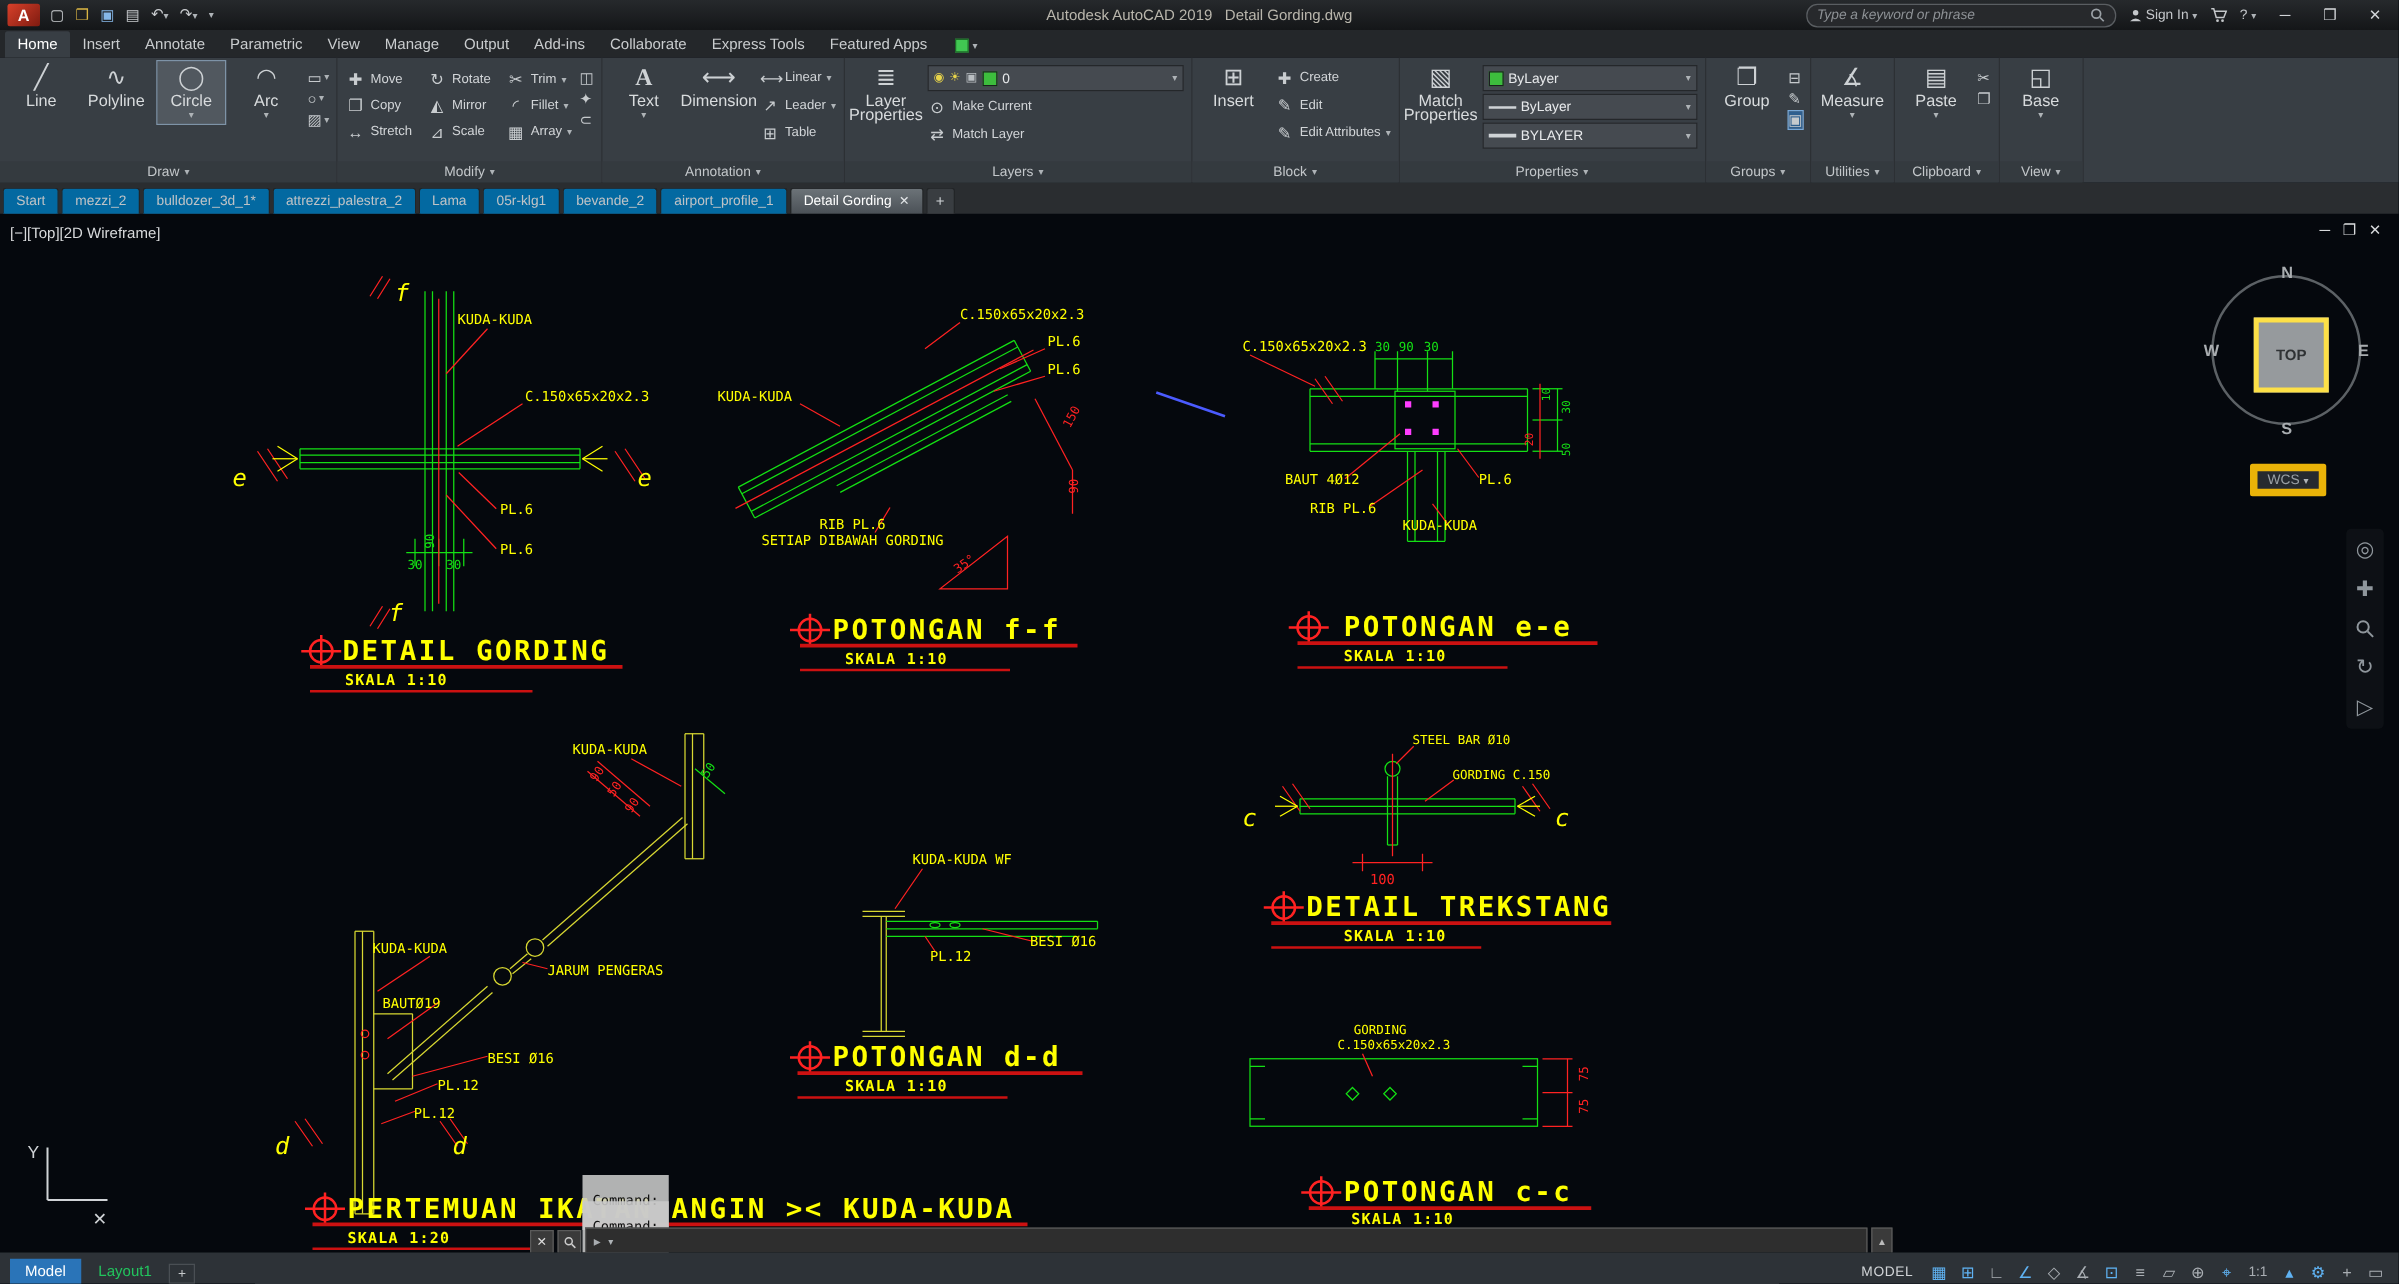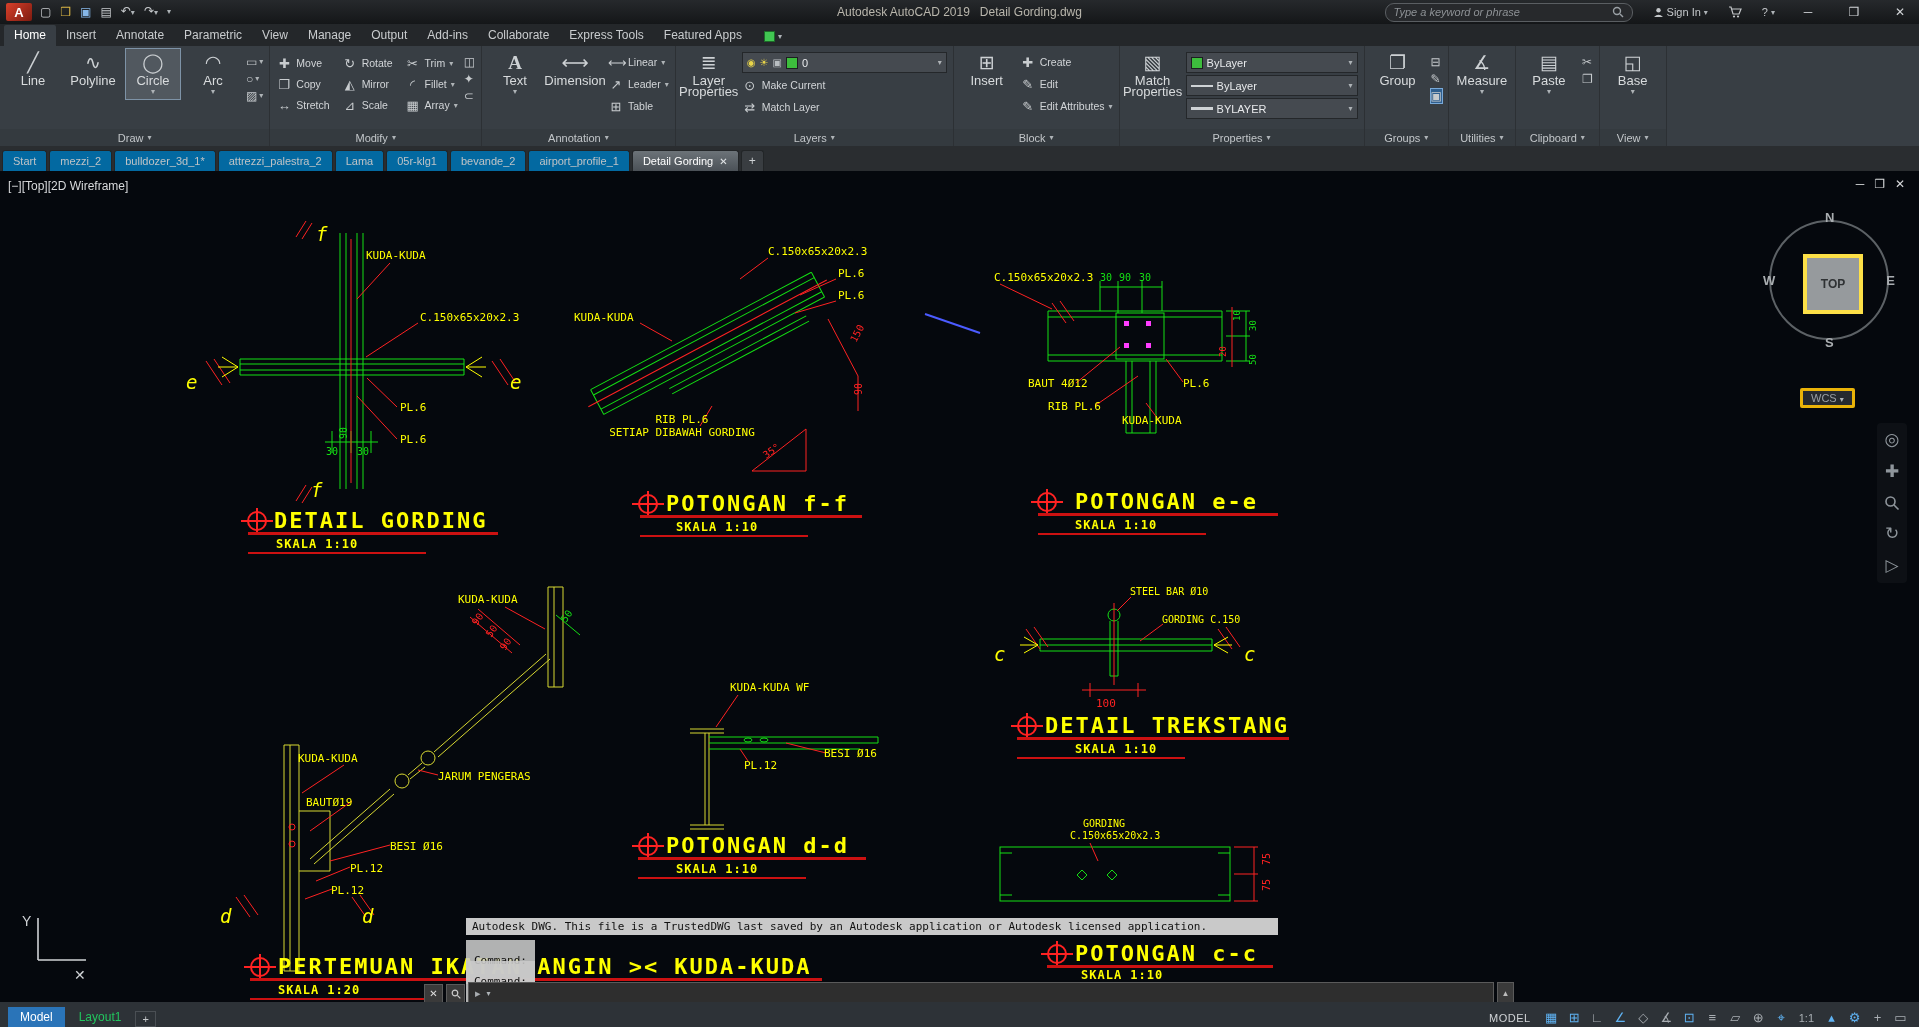--- a/index.html
+++ b/index.html
@@ -3,21 +3,21 @@
 <meta charset="utf-8">
 <style>
   html,body{width:1919px;height:1027px;margin:0;overflow:hidden}
   body{position:relative;background:#05080d;font-family:"Liberation Sans",sans-serif;font-size:12px;color:#d4d7da}
   
   #titlebar{position:absolute;top:0;left:0;right:0;height:24px;background:linear-gradient(#26292c,#141618);display:flex;align-items:center;padding:0 6px;gap:8px;z-index:50}
   #app-logo{width:26px;height:18px;background:linear-gradient(135deg,#d8402a,#7e1b10);color:#fff;font-weight:bold;font-size:13px;display:flex;align-items:center;justify-content:center;border-radius:2px}
   .qat{display:flex;gap:9px;color:#c8cbce;font-size:12px;align-items:center}
   .qi{line-height:14px}
   #tb-title{position:absolute;left:50%;transform:translateX(-50%);color:#b9b6ac;font-size:12px;white-space:pre}
-  #tb-right{margin-left:auto;display:flex;align-items:center;gap:20px}
+  #tb-right{margin-left:auto;display:flex;align-items:center;gap:10px}
   #search-box{display:flex;align-items:center;gap:6px;width:230px;height:17px;background:#27292c;border:1px solid #5a5e62;border-radius:9px;padding:0 8px;color:#8e9296;font-style:italic;font-size:11px}
   #search-box span{flex:1;white-space:nowrap;overflow:hidden}
   .tb-ic{display:flex;align-items:center;gap:3px;color:#c4c7ca;font-size:11px}
   .winbtn{width:26px;text-align:center;color:#d2d5d8;font-size:12px}
   
   #tabrow{position:absolute;top:24px;left:0;right:0;height:22px;background:#24272a;display:flex;align-items:flex-end;padding:0 4px;z-index:49}
   .rtab{padding:3px 10px 4px;font-size:12px;color:#c9ccce}
   .rtab.active{background:#383e44;color:#fff;border-radius:2px 2px 0 0}
   .tabrow-extra{display:flex;align-items:center;gap:3px;margin-left:12px;padding-bottom:4px}
   .led{width:9px;height:9px;background:#41c752;border:1px solid #1d6b28;display:inline-block}
@@ -53,21 +53,21 @@
   #canvas{position:absolute;top:171px;left:0;width:1919px;height:831px;background:#05080d;overflow:hidden}
   #vplabel{position:absolute;top:8px;left:8px;color:#d8dadc;font-size:12px;z-index:5}
   #vpbtns{position:absolute;top:6px;right:14px;color:#d8dadc;font-size:12px;display:flex;gap:10px;z-index:5}
   #drawing{position:absolute;top:0;left:0}
   #labels{font-family:"DejaVu Sans Mono",monospace}
   
   #viewcube{position:absolute;left:1759px;top:39px;width:140px;height:140px;z-index:5}
   #vc-circle{position:absolute;left:10px;top:10px;width:116px;height:116px;border:2px solid #5c6165;border-radius:50%}
   #vc-square{position:absolute;left:44px;top:44px;width:52px;height:52px;background:#969a9d;border:4px solid #fde047;display:flex;align-items:center;justify-content:center;color:#2f3234;font-weight:bold;font-size:12px}
   .vc-l{position:absolute;color:#a9adb0;font-size:13px;font-weight:bold}
-  #wcs{position:absolute;left:1800px;top:217px;color:#9aa0a5;font-size:11px;background:#2e3338cc;border:3px solid #eab308;padding:1px 8px;border-radius:2px;z-index:5}
+  #wcs{position:absolute;left:1800px;top:200px;color:#9aa0a5;font-size:11px;background:#2e3338cc;border:6px solid #eab308;padding:1px 8px;border-radius:2px;z-index:5}
   
   #navbar{position:absolute;left:1877px;top:252px;width:30px;display:flex;flex-direction:column;gap:14px;align-items:center;background:#3a404626;border-radius:4px;padding:8px 0;z-index:5}
   .nbi{color:#8f969c;font-size:17px;line-height:18px}
   
   #ucs{position:absolute;left:8px;top:733px;z-index:4}
   
   #trustedbar{position:absolute;left:466px;top:747px;width:800px;height:17px;background:#c9c9c9;color:#101010;font-family:"DejaVu Sans Mono",monospace;font-size:11px;line-height:17px;padding:0 6px;white-space:nowrap;overflow:hidden;z-index:10}
   .cmdchip{position:absolute;left:466px;height:20px;background:#c9c9c9e0;color:#101010;font-family:"DejaVu Sans Mono",monospace;font-size:11px;line-height:17px;padding:12px 8px;z-index:10}
   #cmdrow{position:absolute;left:424px;top:812px;width:1090px;height:21px;display:flex;align-items:center;gap:3px;z-index:11}
   .cmdsq{width:17px;height:17px;background:#3a3a3a;border:1px solid #5a5a5a;color:#ddd;font-size:10px;display:flex;align-items:center;justify-content:center}
@@ -850,21 +850,20 @@
     <span class="nbi">▷</span>
   </div>
 
   <svg id="ucs" width="95" height="85" viewBox="0 0 95 85">
     <line x1="30" y1="14" x2="30" y2="56" stroke="#d0d3d6" stroke-width="1.6"></line>
     <line x1="30" y1="56" x2="78" y2="56" stroke="#d0d3d6" stroke-width="1.6"></line>
     <text x="14" y="22" fill="#d0d3d6" font-size="14" font-family="Liberation Sans, sans-serif">Y</text>
     <text x="66" y="76" fill="#d0d3d6" font-size="14" font-family="Liberation Sans, sans-serif">✕</text>
   </svg>
 
-  <div id="trustedbar">Autodesk DWG.  This file is a TrustedDWG last saved by an Autodesk application or Autodesk licensed application.</div>
   <div class="cmdchip" style="top:769px">Command:</div>
   <div class="cmdchip" style="top:790px">Command:</div>
   <div id="cmdrow">
     <span class="cmdsq">✕</span>
     <span class="cmdsq">
       <svg width="10" height="10" viewBox="0 0 10 10">
           <circle cx="4" cy="4" r="2.8" fill="none" stroke="#ccc" stroke-width="1.2"></circle>
           <line x1="6.3" y1="6.3" x2="9.3" y2="9.3" stroke="#ccc" stroke-width="1.2"></line>
         </svg>
     </span>

